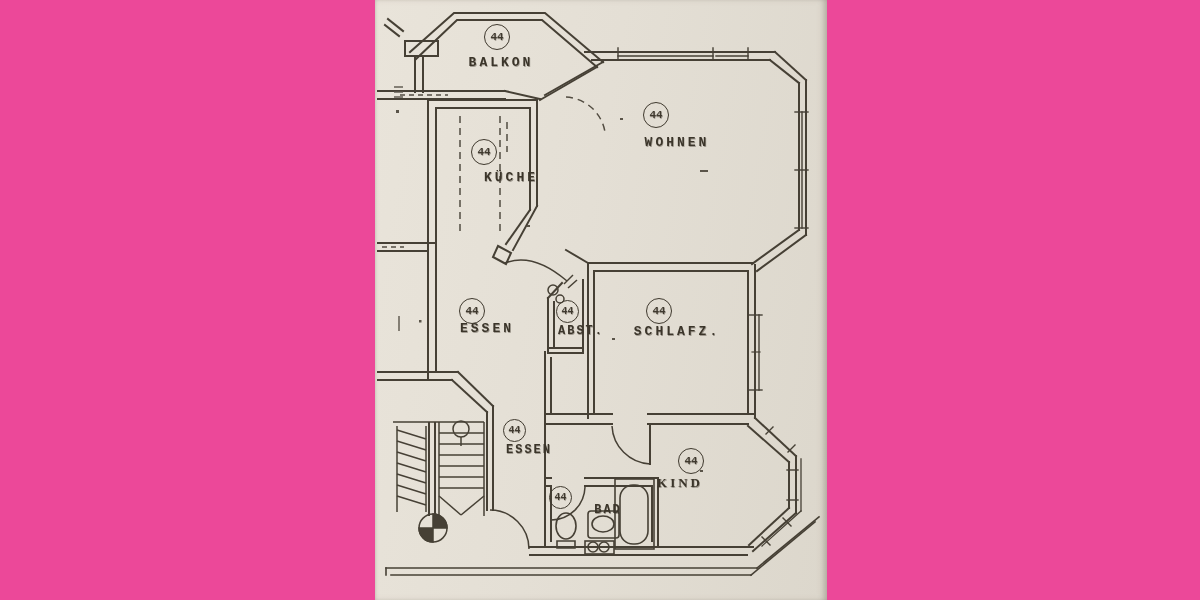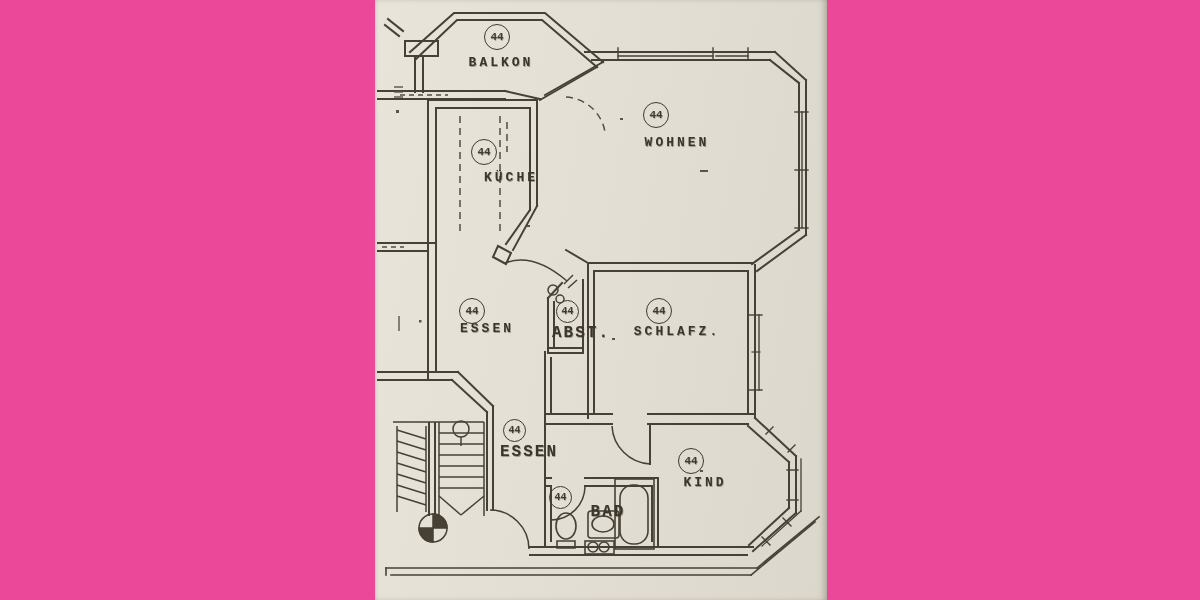--- a/index.html
+++ b/index.html
@@ -5,21 +5,21 @@
   html,body{margin:0;padding:0;background:#fff;}
   #stage{position:relative;width:1200px;height:600px;background:#ec4899;overflow:hidden;
          font-family:"Liberation Mono","DejaVu Sans Mono",monospace;}
   #paper{position:absolute;left:375px;top:0;width:452px;height:600px;
          background:linear-gradient(100deg,#e9e4da 0%,#e4dfd5 45%,#dcd7cc 100%);
          box-shadow:inset -5px 0 7px -3px rgba(120,112,98,.55), inset 2px 0 3px -1px rgba(150,143,130,.35);}
   svg{position:absolute;left:0;top:0;}
   .room-label{position:absolute;transform:translateX(-50%);white-space:nowrap;
       color:#3b352a;font-weight:bold;font-size:13px;letter-spacing:3px;
       text-shadow:.6px .6px 0 rgba(59,53,42,.4);margin-left:12px;}
-  .room-label.small{font-size:16px;letter-spacing:2px;}
+  .room-label.small{font-size:12px;letter-spacing:2px;}
   .room-tag{position:absolute;width:26px;height:26px;border:1.7px solid #3f392e;border-radius:50%;
       box-sizing:border-box;display:flex;align-items:center;justify-content:center;
       color:#3f392e;font-weight:bold;font-size:11px;letter-spacing:0;
       text-shadow:.5px .5px 0 rgba(59,53,42,.35);}
   .room-tag.small{width:23px;height:23px;font-size:10px;}
 </style>
 </head>
 <body>
 
 <div id="stage">
@@ -257,14 +257,14 @@
     </div>
 
   <div class="room-label" style="left:489px;top:55px;">BALKON</div>
   <div class="room-label" style="left:658px;top:135px;padding-left:14px;">WOHNEN</div>
   <div class="room-label" style="left:484px;top:170px;padding-left:30px;">KÜCHE</div>
   <div class="room-label" style="left:475px;top:321px;">ESSEN</div>
   <div class="room-label small" style="left:569px;top:324px;">ABST.</div>
   <div class="room-label" style="left:665px;top:324px;">SCHLAFZ.</div>
   <div class="room-label small" style="left:517px;top:443px;">ESSEN</div>
   <div class="room-label small" style="left:596px;top:503px;">BAD</div>
-  <div class="room-label" style="left:693px;top:475px;">KIND</div>
+  <div class="room-label" style="left:668px;top:475px;font-family:Liberation Serif, serif;">KIND</div>
 </div>
 
 </body></html>

